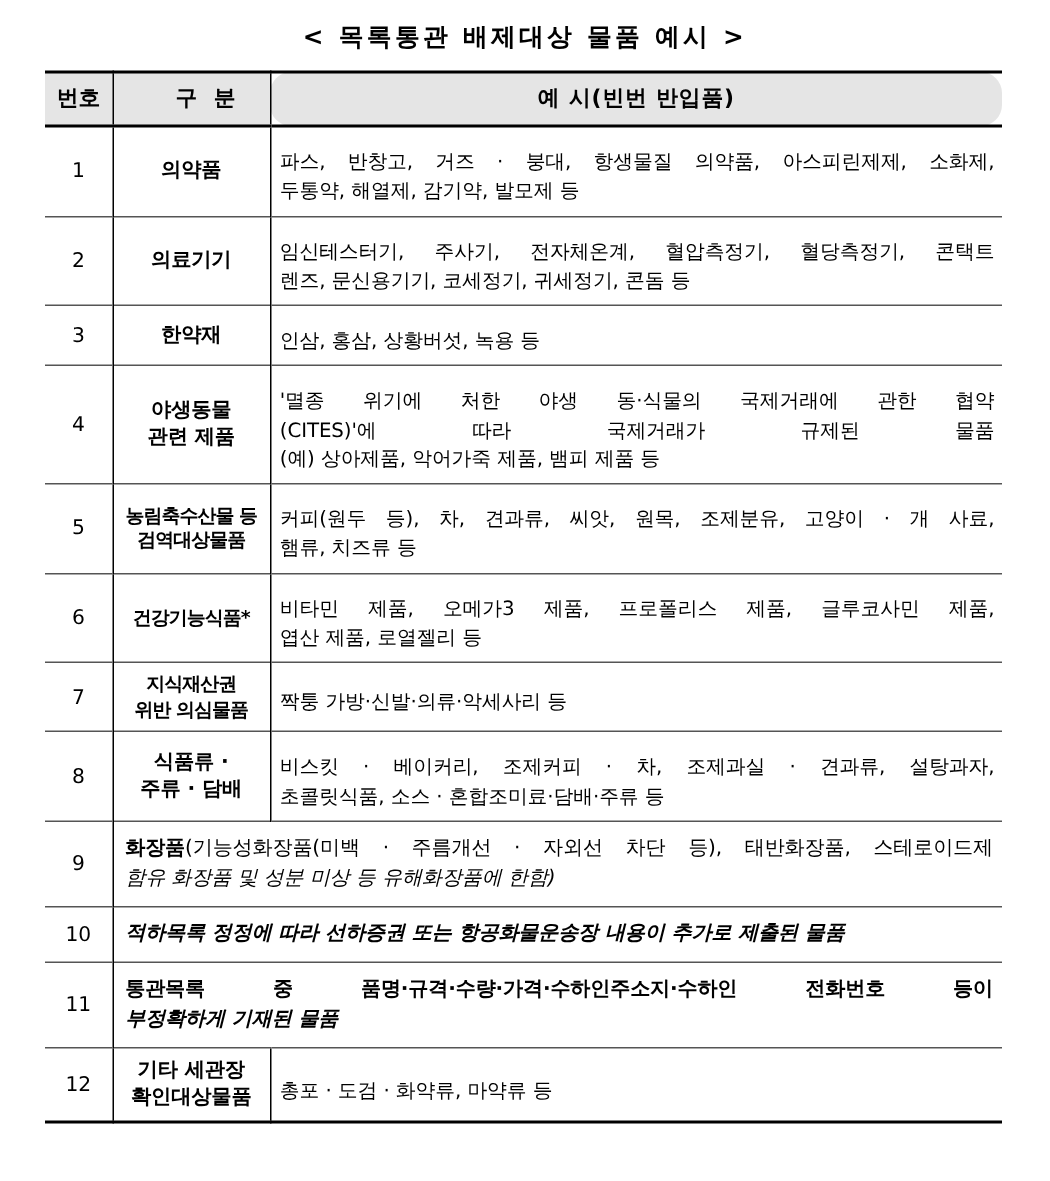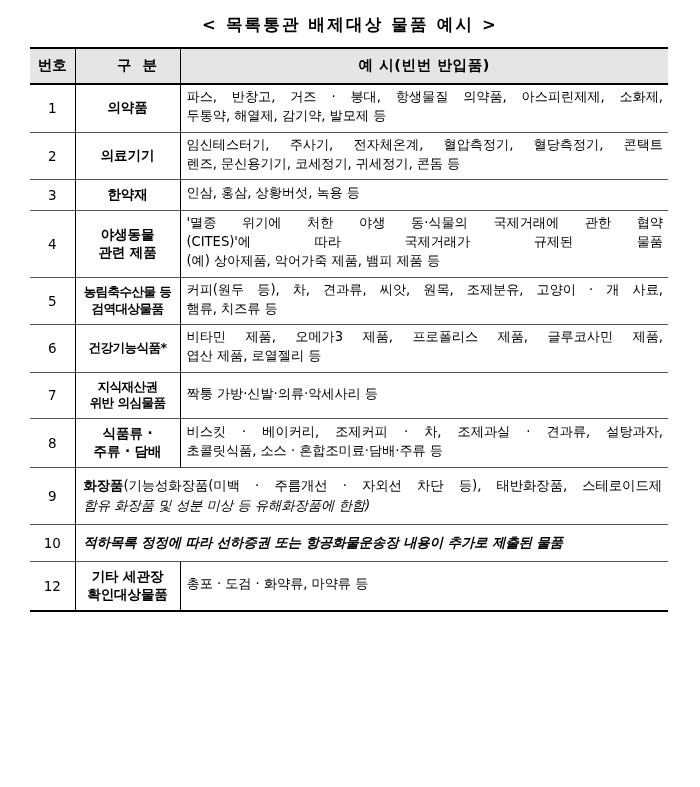--- a/index.html
+++ b/index.html
@@ -50,21 +50,21 @@
     border-bottom: 2.4px solid #000;
     font-weight: bold;
     font-size: 14.5px;
     padding: 7px 2px 8px 2px;
     text-align: center;
     vertical-align: middle;
     letter-spacing: 0.5px;
   }
   thead tr.header-row th.th-no { letter-spacing: 0px; }
   thead tr.header-row th.th-cat { letter-spacing: 3px; padding-left: 24px; }
-  thead tr.header-row th.th-ex { letter-spacing: 0.6px; }
+  thead tr.header-row th.th-ex { letter-spacing: 0.6px; border-radius: 14px; }
 
   th.vline, td.vline {
     border-left: 1.3px solid #000;
   }
 
   tbody tr td {
     border-top: 1.3px solid #555;
     vertical-align: middle;
     padding: 0;
   }
@@ -84,21 +84,21 @@
     padding: 6px 1px 6px 1px;
     letter-spacing: -0.1px;
   }
   td.cell-cat.tight {
     font-size: 12.6px;
     letter-spacing: -0.6px;
   }
   td.cell-ex {
     font-size: 13.2px;
     line-height: 1.46;
-    padding: 2px 5px 6px 6px;
+    padding: 14px 5px 6px 6px;
     text-align: justify;
     text-justify: inter-character;
     letter-spacing: -0.05px;
   }
   td.cell-ex .last-line { display: block; }
   td.cell-ex .just-line {
     display: block;
     text-align: justify;
     text-align-last: justify;
   }
@@ -232,20 +232,27 @@
               <span class="last-line reg">함유 화장품 및 성분 미상 등 유해화장품에 한함)</span>
             </td>
           </tr>
           <tr>
             <td class="cell-no">10</td>
             <td class="cell-span vline" colspan="2">
               <span class="last-line">적하목록 정정에 따라 선하증권 또는 항공화물운송장 내용이 추가로 제출된 물품</span>
             </td>
           </tr>
           <tr>
+            <td class="cell-no">11</td>
+            <td class="cell-span vline" colspan="2">
+              <span class="just-line">통관목록 중 품명·규격·수량·가격·수하인주소지·수하인 전화번호 등이</span>
+              <span class="last-line">부정확하게 기재된 물품</span>
+            </td>
+          </tr>
+          <tr>
             <td class="cell-no">12</td>
             <td class="cell-cat vline">
               <div>기타 세관장</div>
               <div>확인대상물품</div>
             </td>
             <td class="cell-ex vline">
               <span class="last-line">총포 · 도검 · 화약류, 마약류 등</span>
             </td>
           </tr>
         </tbody>

